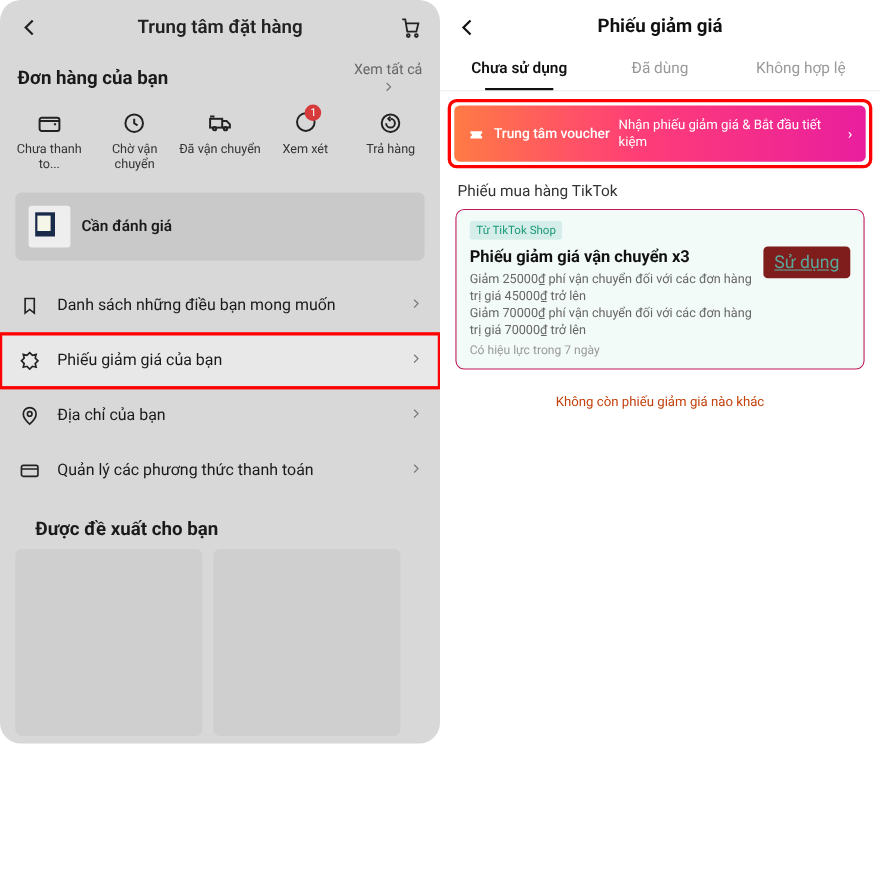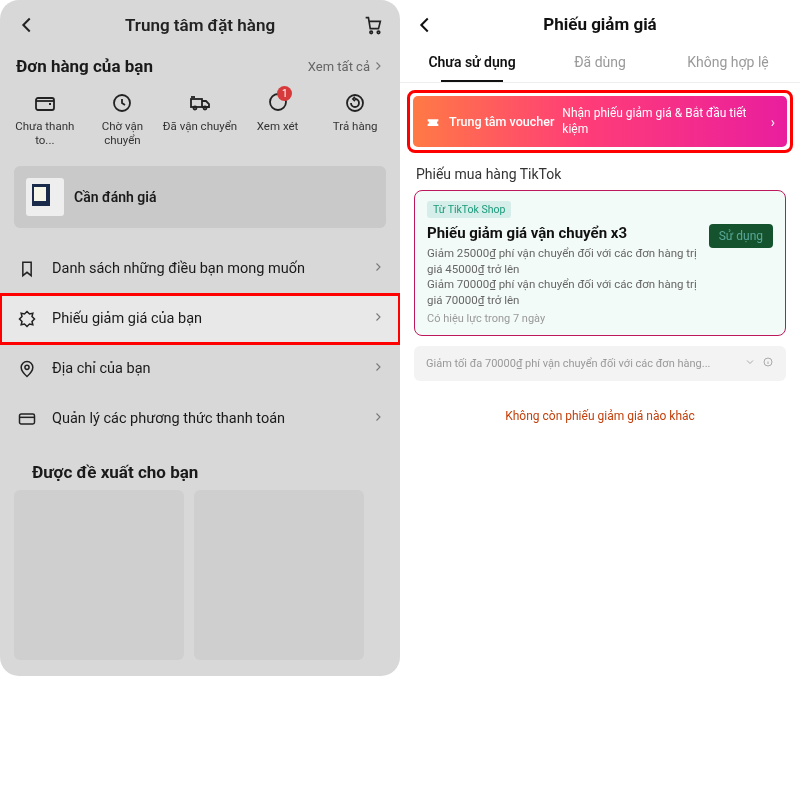--- a/index.html
+++ b/index.html
@@ -7,21 +7,21 @@
   .pane { width: 400px; height: 676px; position: relative; border-radius: 19px; }
   .pane-left { background: #d8d8d8; }
   .pane-right { background: #ffffff; }
 
   
   .l-header { display: flex; align-items: center; justify-content: space-between; padding: 14px 16px 12px; }
   .l-header .title { flex: 1; text-align: center; font-size: 17px; font-weight: 600; color: #222; }
   .icon-svg { width: 22px; height: 22px; display: block; }
   .section-head { display: flex; align-items: center; justify-content: space-between; padding: 8px 16px 10px; }
   .section-head .h { font-size: 17px; font-weight: 700; color: #1a1a1a; }
-  .section-head .see-all { font-size: 13px; color: #666; display: flex; align-items: center; gap: 2px; }
+  .section-head .see-all { font-size: 13px; color: #666; display: flex; align-items: center; gap: 2px; flex-direction: column; }
   .status-row { display: flex; padding: 4px 6px 14px; }
   .status-item { flex: 1; min-width: 0; text-align: center; font-size: 12px; color: #333; position: relative; }
   .status-item .si-icon { height: 26px; display: flex; align-items: center; justify-content: center; margin-bottom: 4px; }
   .status-item .si-icon svg { width: 24px; height: 24px; }
   .status-item .si-label { font-size: 11.5px; line-height: 1.2; }
   .badge { position: absolute; top: -4px; right: 24px; background: #d63a3a; color: #fff; border-radius: 50%; width: 15px; height: 15px; font-size: 10px; line-height: 15px; text-align: center; }
 
   .review-card { margin: 4px 14px 16px; background: #c9c9c9; border-radius: 6px; padding: 12px; display: flex; align-items: center; gap: 10px; }
   .review-card .thumb { width: 38px; height: 38px; background: #eee; border-radius: 3px; position: relative; overflow: hidden; }
   .review-card .thumb::before { content:""; position:absolute; left:6px; top:6px; width:18px; height:22px; background:#1a2a4a; }
@@ -57,21 +57,21 @@
   .vb-icon { width: 16px; height: 16px; }
 
   .sec-label { padding: 2px 16px 8px; font-size: 14px; color: #333; }
   .coupon-card { margin: 0 14px 10px; border: 1px solid #be185d; background: #f3fbf9; border-radius: 8px; padding: 10px 12px 10px; font-size: 12px; color: #555; }
   .coupon-card .tag { display: inline-block; background: rgba(0,150,120,0.12); color: #1a9a7a; font-size: 10.5px; padding: 2px 6px; border-radius: 3px; margin-bottom: 6px; }
   .coupon-card .cc-row { display: flex; align-items: flex-start; gap: 8px; }
   .coupon-card .cc-main { flex: 1; }
   .coupon-card .cc-title { font-size: 15px; font-weight: 700; color: #111; margin-bottom: 4px; }
   .coupon-card .cc-line { font-size: 11.5px; color: #666; line-height: 1.35; }
   .coupon-card .cc-valid { font-size: 11px; color: #999; margin-top: 4px; }
-  .coupon-card .use-btn { background: #14532d; color: #5aa79a; font-size: 12px; padding: 5px 10px; border-radius: 4px; white-space: nowrap; align-self: flex-start; }
+  .coupon-card .use-btn { background: #7f1d1d; color: #5aa79a; font-size: 16px; padding: 5px 10px; border-radius: 4px; white-space: nowrap; align-self: flex-start; text-decoration: underline; }
   .coupon-footer { margin: 0 14px 16px; background: #f3f3f3; border-radius: 6px; padding: 10px 12px; font-size: 11px; color: #999; display: flex; align-items: center; justify-content: space-between; gap: 6px; }
   .coupon-footer .cf-text { flex: 1; white-space: nowrap; overflow: hidden; text-overflow: ellipsis; }
   .no-more { text-align: center; font-size: 12px; color: #c2410c; padding: 12px 0; }
 
   .chev-svg { width: 12px; height: 12px; }
 </style>
 </head>
 <body>
 
 <div class="pane pane-left">
@@ -251,25 +251,15 @@
       <div class="cc-main">
         <div class="cc-title">Phiếu giảm giá vận chuyển x3</div>
         <div class="cc-line">Giảm 25000₫ phí vận chuyển đối với các đơn hàng trị giá 45000₫ trở lên</div>
         <div class="cc-line">Giảm 70000₫ phí vận chuyển đối với các đơn hàng trị giá 70000₫ trở lên</div>
         <div class="cc-valid">Có hiệu lực trong 7 ngày</div>
       </div>
       <div class="use-btn">Sử dụng</div>
     </div>
   </div>
 
-  <div class="coupon-footer">
-    <span class="cf-text">Giảm tối đa 70000₫ phí vận chuyển đối với các đơn hàng...</span>
-    <span><svg class="chev-svg" viewBox="0 0 24 24" fill="none" stroke="#aaa" stroke-width="2">
-          <path d="M6 9l6 6 6-6"></path>
-        </svg></span>
-    <span><svg class="chev-svg" viewBox="0 0 24 24" fill="none" stroke="#aaa" stroke-width="2">
-          <circle cx="12" cy="12" r="8"></circle>
-          <path d="M12 8v.01M12 11v5"></path>
-        </svg></span>
-  </div>
 
   <div class="no-more">Không còn phiếu giảm giá nào khác</div>
 </div>
 
 </body></html>

